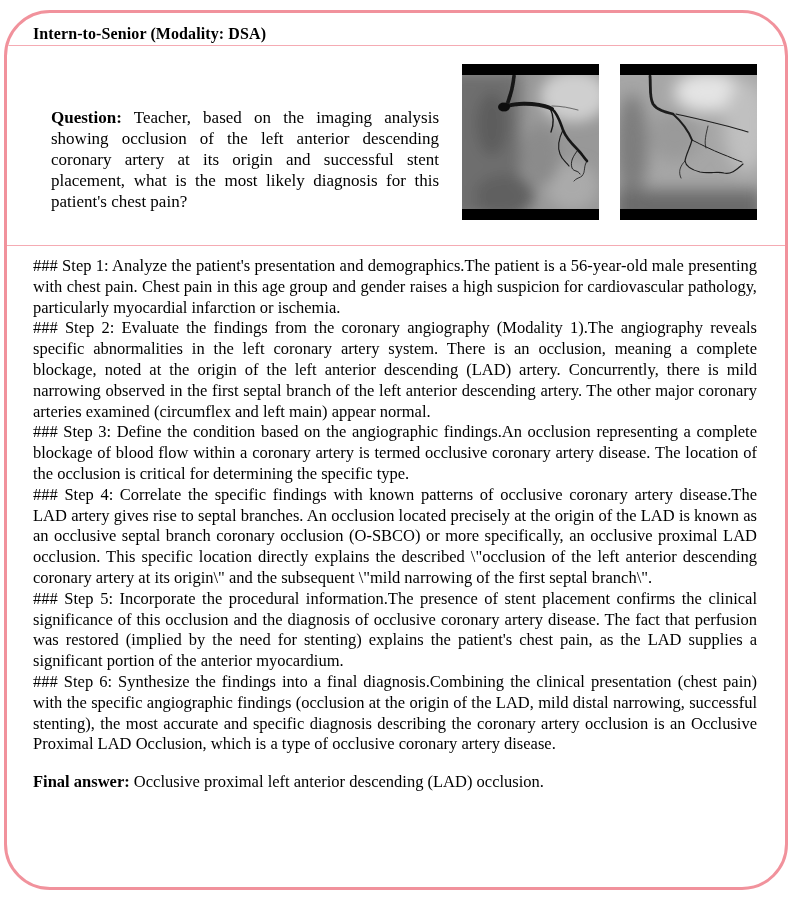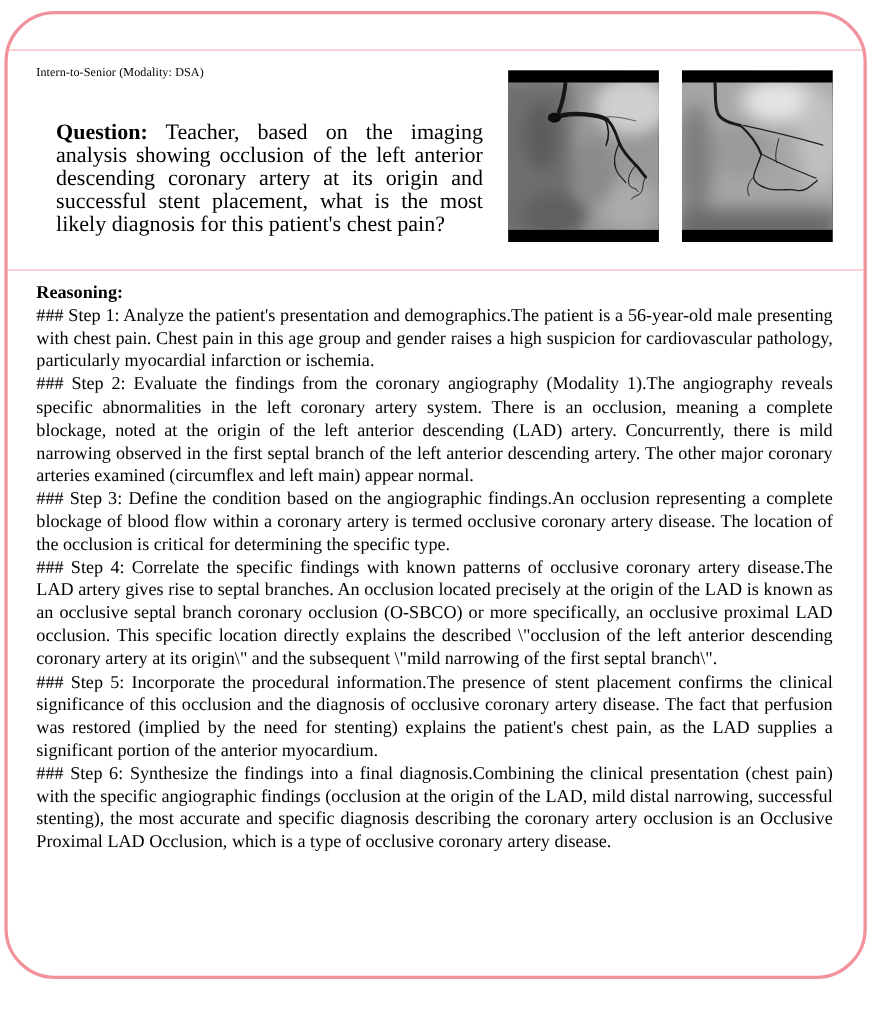--- a/index.html
+++ b/index.html
@@ -6,26 +6,26 @@
   .page {
     position:relative; width:793px; height:919px; background:#ffffff;
     font-family:"Liberation Serif", serif; color:#000;
   }
   .case-card {
     position:absolute; left:4px; top:10px; width:784px; height:880px;
     box-sizing:border-box; border:3px solid #f1929c; border-radius:46px;
     background:#fff; overflow:hidden;
   }
   .card-header { box-sizing:border-box; height:32px; padding:12px 0 0 26px; }
-  .card-title { font-weight:normal; font-size:11px; line-height:18px; letter-spacing:0.1px;margin-top:32px; }
+  .card-title { font-weight:bold; font-size:16px; line-height:18px; letter-spacing:0.1px; }
   .divider { border:none; border-top:1.6px solid #f5abb3; margin:0; }
   .q-section { position:relative; height:199px; }
   .q-text {
     position:absolute; left:44px; top:44px; width:388px;
-    font-size:20px; line-height:21px; text-align:justify;
+    font-size:17px; line-height:21px; text-align:justify;
   }
   .q-images { position:absolute; top:18px; right:28px; display:flex; gap:21px; }
   .angio { display:block; background:#000; }
   .r-section {
     box-sizing:border-box; padding:10px 28px 0 26px;
     font-size:16.5px; line-height:20.8px; text-align:justify;
   }
   .r-section p, .r-section div { margin:0; }
   .final-answer { margin-top:17px !important; }
   b.lbl { font-weight:bold; }
@@ -107,23 +107,23 @@
           </g>
           <rect width="137" height="11" fill="#000"></rect>
           <rect y="145" width="137" height="11" fill="#000"></rect>
         </svg>
       </div>
     </div>
 
     <hr class="divider">
 
     <div class="r-section">
-      <p><b class="lbl">Reasoning:</b></p>
       <div>### Step 1: Analyze the patient's presentation and demographics.The patient is a 56-year-old male presenting with chest pain. Chest pain in this age group and gender raises a high suspicion for cardiovascular pathology, particularly myocardial infarction or ischemia.</div>
       <div>### Step 2: Evaluate the findings from the coronary angiography (Modality 1).The angiography reveals specific abnormalities in the left coronary artery system. There is an occlusion, meaning a complete blockage, noted at the origin of the left anterior descending (LAD) artery. Concurrently, there is mild narrowing observed in the first septal branch of the left anterior descending artery. The other major coronary arteries examined (circumflex and left main) appear normal.</div>
       <div>### Step 3: Define the condition based on the angiographic findings.An occlusion representing a complete blockage of blood flow within a coronary artery is termed occlusive coronary artery disease. The location of the occlusion is critical for determining the specific type.</div>
       <div>### Step 4: Correlate the specific findings with known patterns of occlusive coronary artery disease.The LAD artery gives rise to septal branches. An occlusion located precisely at the origin of the LAD is known as an occlusive septal branch coronary occlusion (O-SBCO) or more specifically, an occlusive proximal LAD occlusion. This specific location directly explains the described \"occlusion of the left anterior descending coronary artery at its origin\" and the subsequent \"mild narrowing of the first septal branch\".</div>
       <div>### Step 5: Incorporate the procedural information.The presence of stent placement confirms the clinical significance of this occlusion and the diagnosis of occlusive coronary artery disease. The fact that perfusion was restored (implied by the need for stenting) explains the patient's chest pain, as the LAD supplies a significant portion of the anterior myocardium.</div>
       <div>### Step 6: Synthesize the findings into a final diagnosis.Combining the clinical presentation (chest pain) with the specific angiographic findings (occlusion at the origin of the LAD, mild distal narrowing, successful stenting), the most accurate and specific diagnosis describing the coronary artery occlusion is an Occlusive Proximal LAD Occlusion, which is a type of occlusive coronary artery disease.</div>
+      <p class="final-answer"><b class="lbl">Final answer:</b> <span>Occlusive proximal left anterior descending (LAD) occlusion.</span></p>
     </div>
 
   </div>
 </div>
 
 </body></html>

